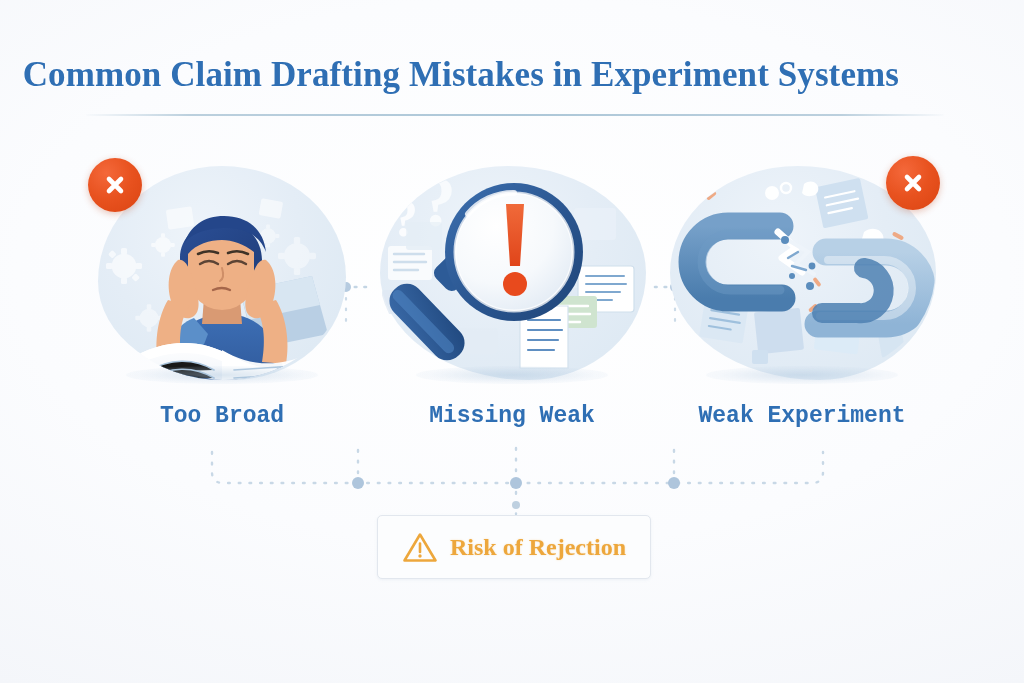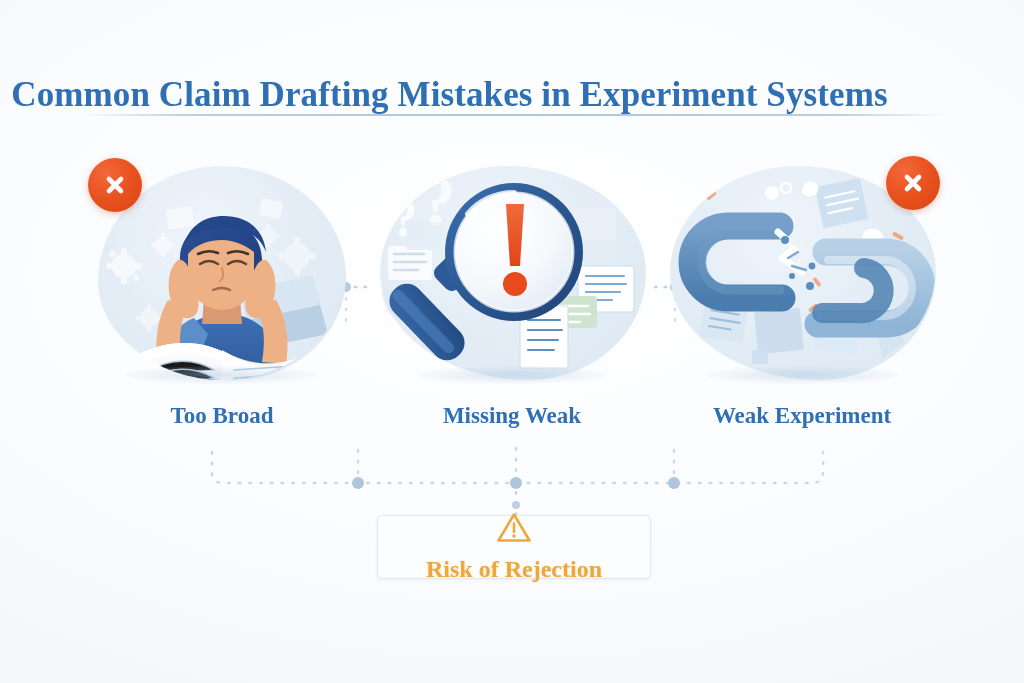--- a/index.html
+++ b/index.html
@@ -21,22 +21,21 @@
       radial-gradient(ellipse 900px 500px at 50% 40%, #ffffff 0%, #fbfcfe 55%, #f4f6fa 100%);
     overflow: hidden;
   }
 
   
   #title-area {
     position: absolute;
     left: 0;
     top: 56px;
     width: 899px;
-    text-align: center;
-    margin-top: 20px;
+    text-align: right;
   }
   #page-title {
     font-family: "Liberation Serif", serif;
     font-size: 35px;
     font-weight: 700;
     letter-spacing: 0.1px;
     color: #2f6fb4;
     line-height: 1.1;
     white-space: nowrap;
     text-shadow: 0 1px 0 rgba(255,255,255,0.7);
@@ -122,21 +121,21 @@
   .x-badge.right { right: 12px; top: 8px; }
   .x-badge svg { display: block; }
 
   
   .panel-caption {
     position: absolute;
     left: 0;
     top: 255px;
     width: 300px;
     text-align: center;
-    font-family: Liberation Serif, serif;
+    font-family: Liberation Mono, monospace;
     font-size: 23px;
     font-weight: 700;
     color: #2f6fb4;
     white-space: nowrap;
   }
 
   
   #connectors {
     position: absolute;
     left: 0;
@@ -154,21 +153,20 @@
     width: 272px;
     height: 62px;
     background: #fcfdfe;
     border: 1px solid #e2e7ee;
     border-radius: 5px;
     box-shadow: 0 1px 3px rgba(150,170,195,0.13);
     display: flex;
     align-items: center;
     justify-content: center;
     gap: 12px;
-    flex-direction: column;
   }
   #risk-label {
     font-family: "Liberation Serif", serif;
     font-size: 24px;
     font-weight: 700;
     color: #eda73c;
     white-space: nowrap;
     text-shadow: 0 0 2px rgba(244,190,110,0.45);
   }
   .warn-icon svg { display: block; }

